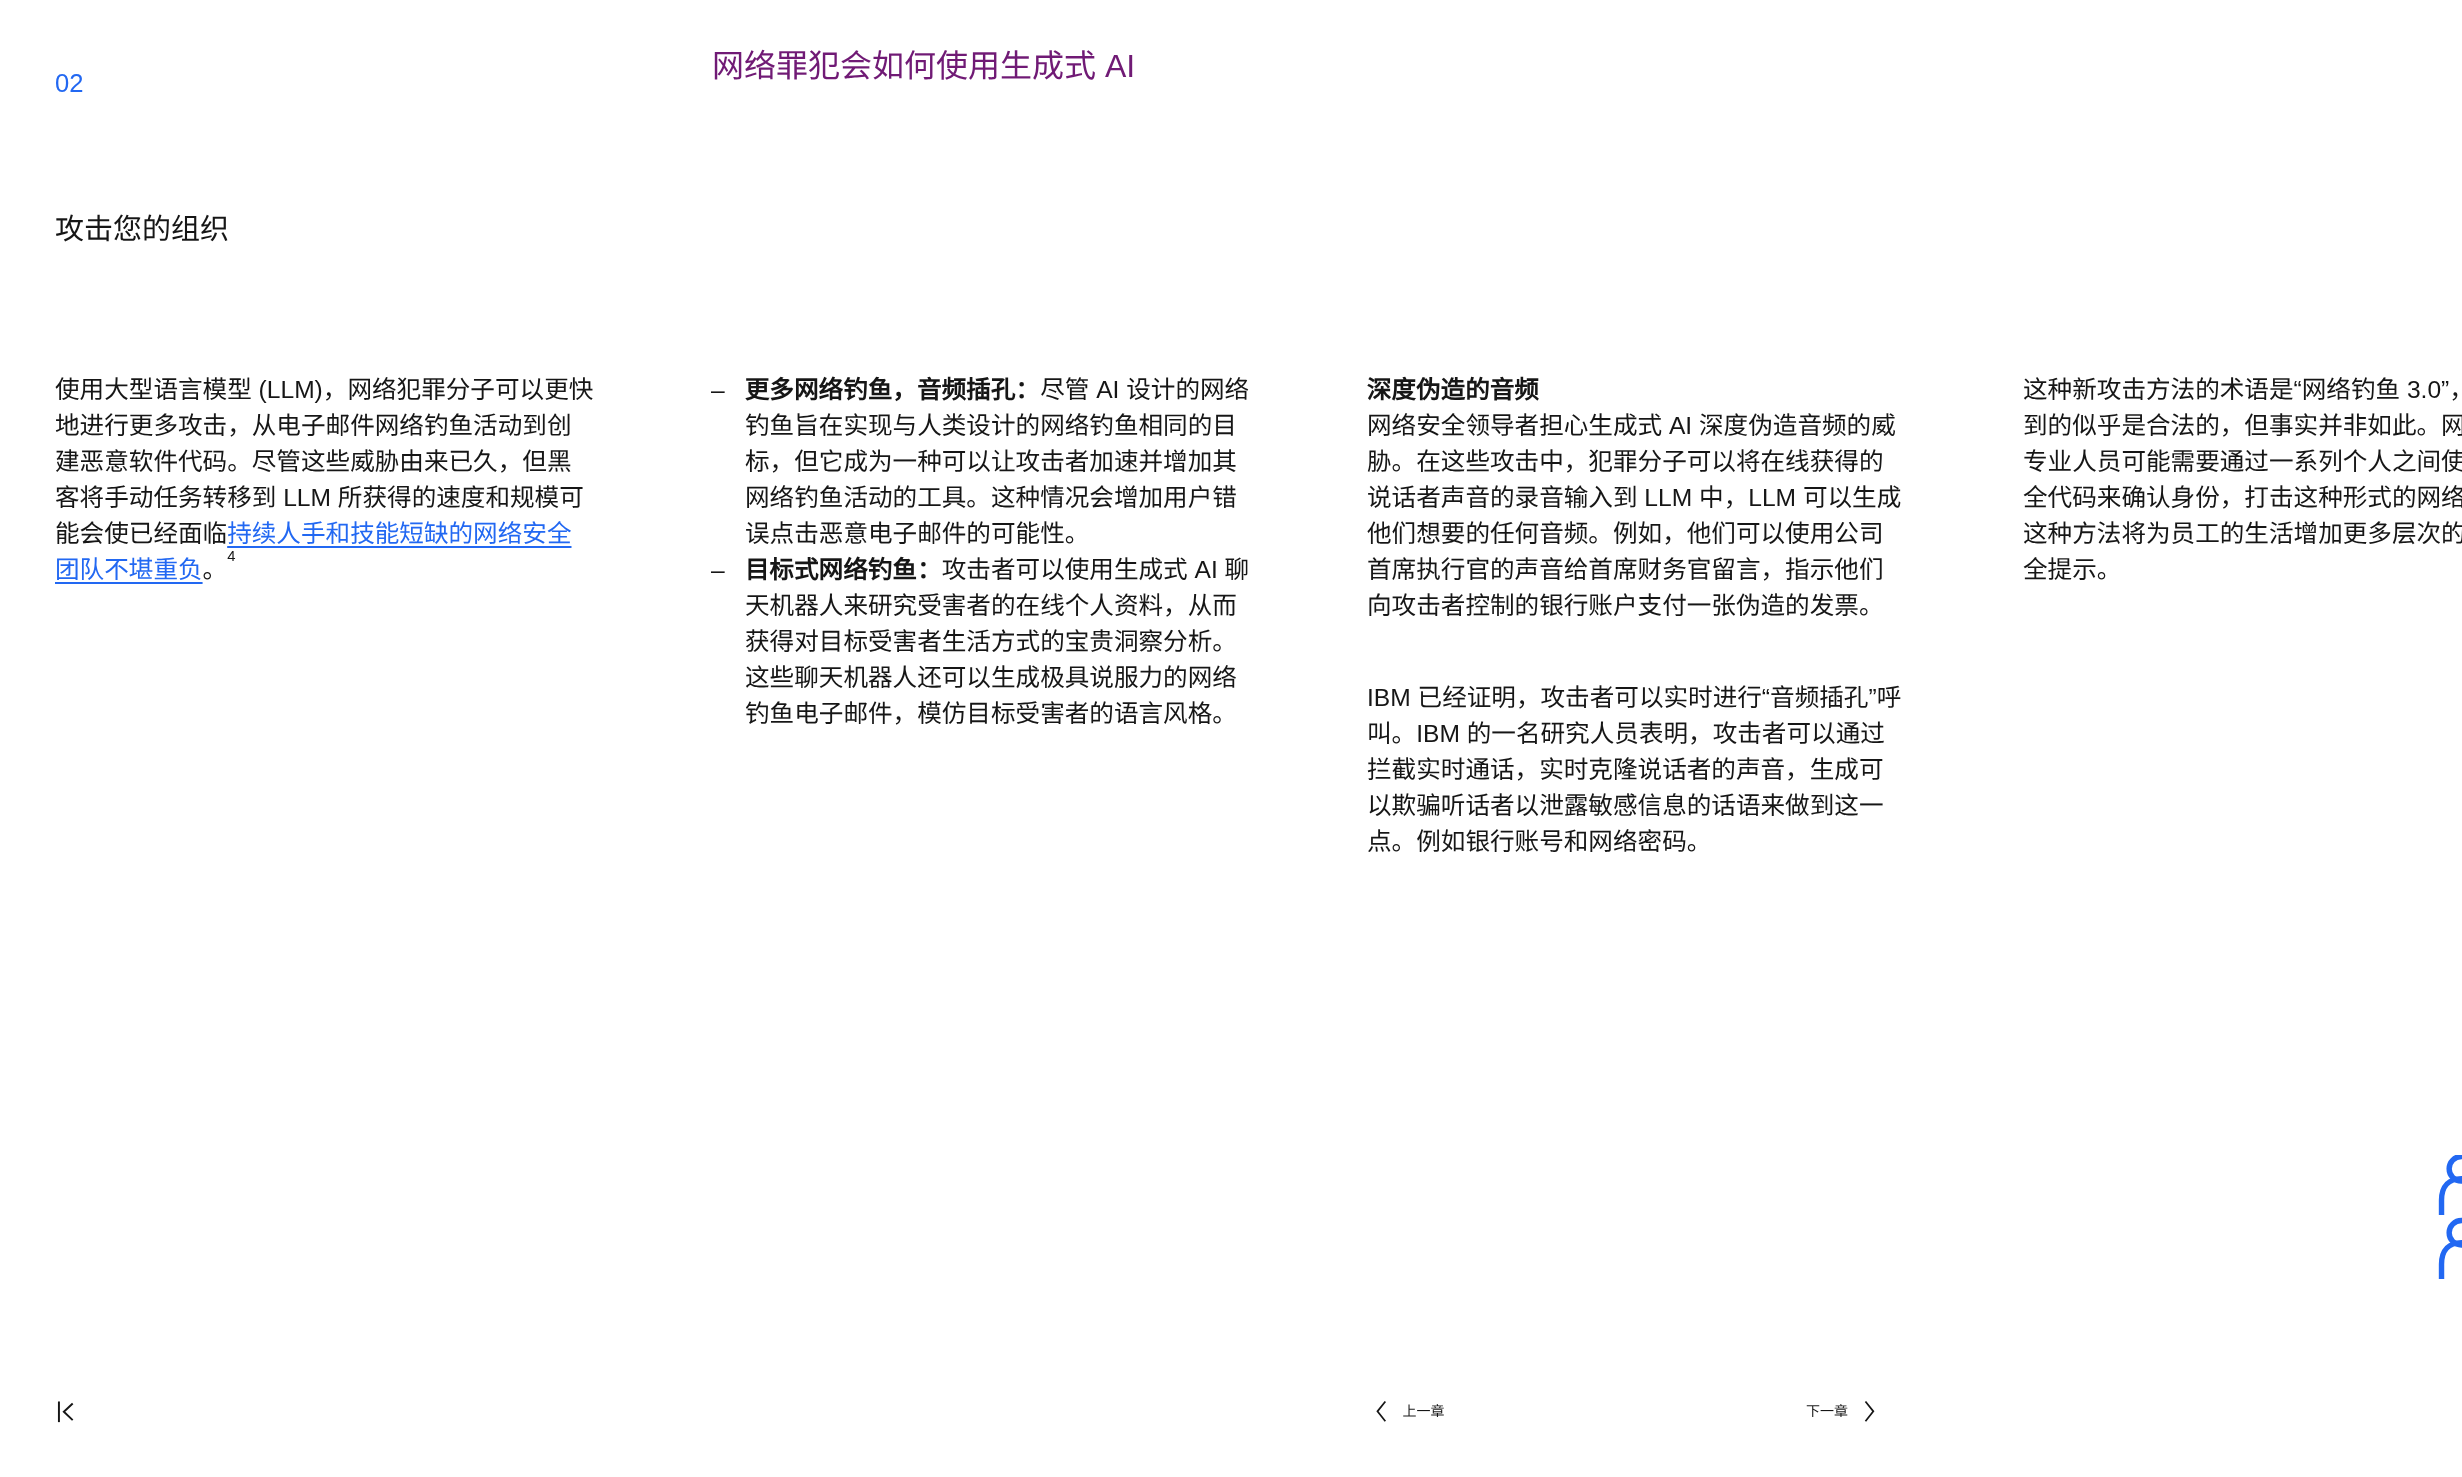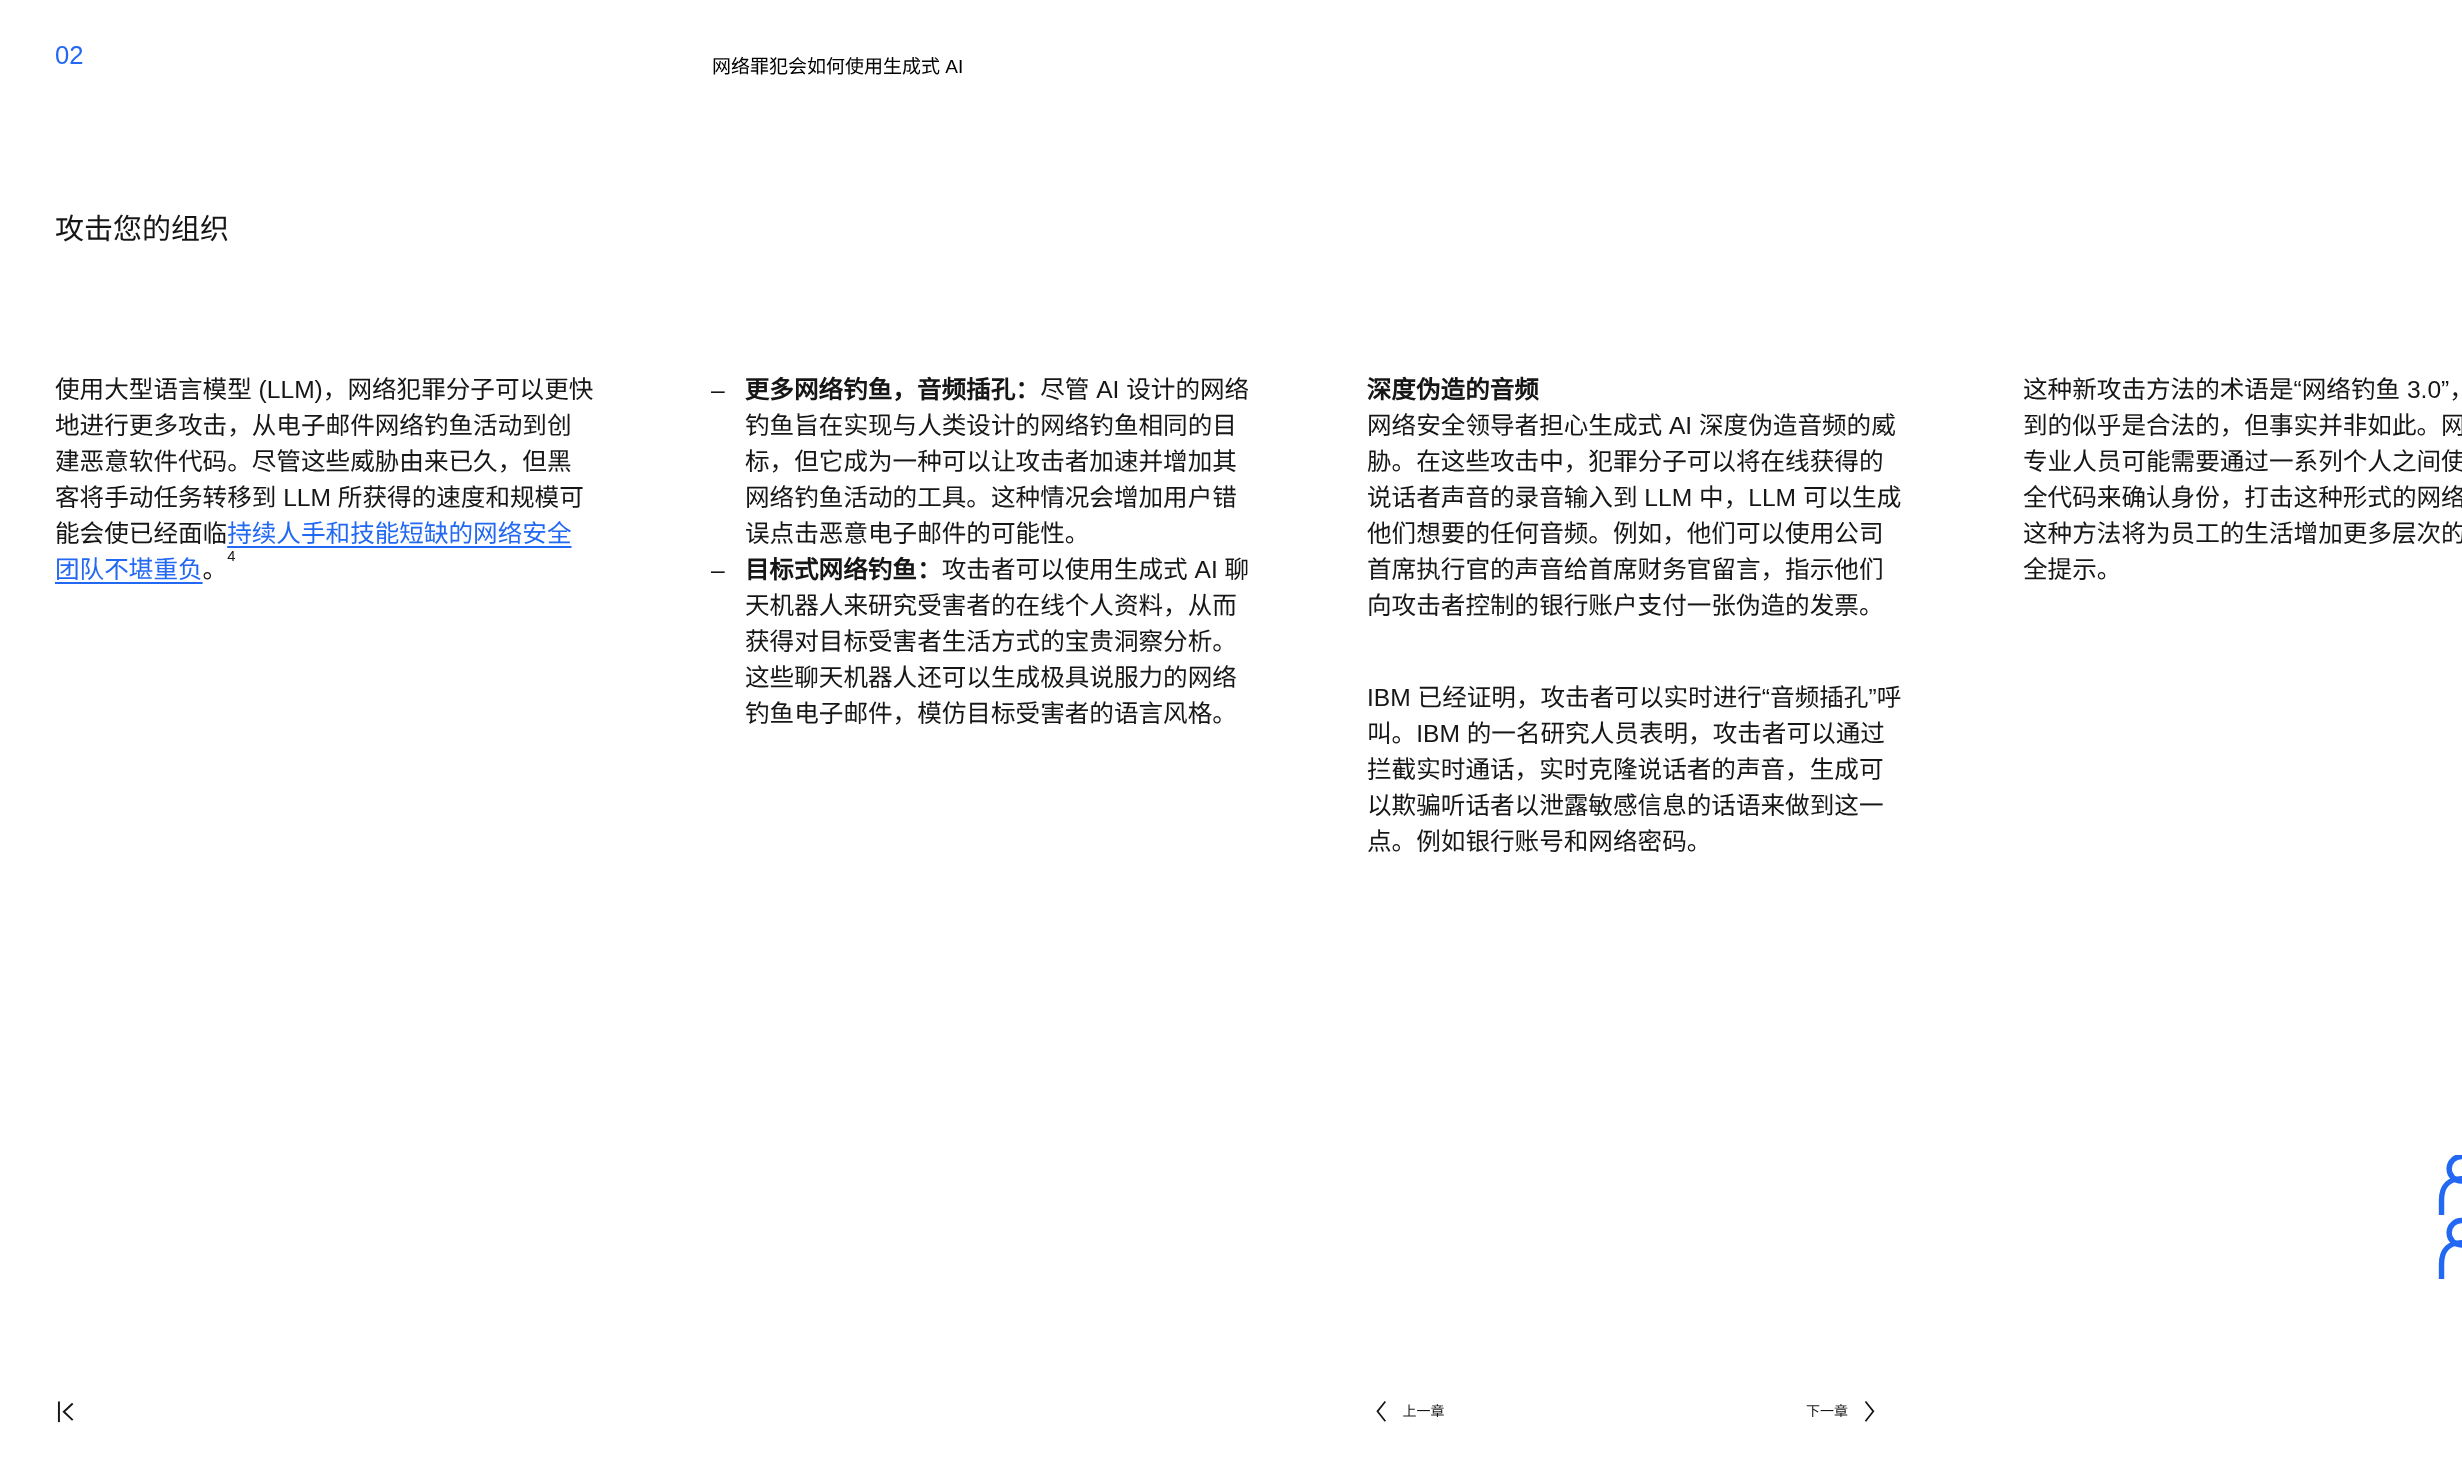--- a/index.html
+++ b/index.html
@@ -6,26 +6,26 @@
   .page{
     position:relative;
     width:2626px;
     height:1477px;
     background:#ffffff;
     font-family:"Liberation Sans","DejaVu Sans",sans-serif;
     color:#161616;
     overflow:hidden;
   }
   .page-num-label{
-    position:absolute;left:55px;top:41px;
+    position:absolute;left:55px;top:69px;
     font-size:25.6px;line-height:29.5px;color:var(--accent);
   }
   .header-title{
     position:absolute;left:712px;top:52px;
-    font-size:19px;line-height:29.5px;color:#000000;
+    font-size:32px;line-height:29.5px;color:#701a75;
   }
   .section-title{
     position:absolute;left:55px;top:192px;
     font-size:29px;line-height:37px;font-weight:400;color:#161616;
   }
   .columns{
     position:absolute;left:55px;top:372px;
     display:grid;
     grid-template-columns:repeat(4,539px);
     column-gap:117px;

